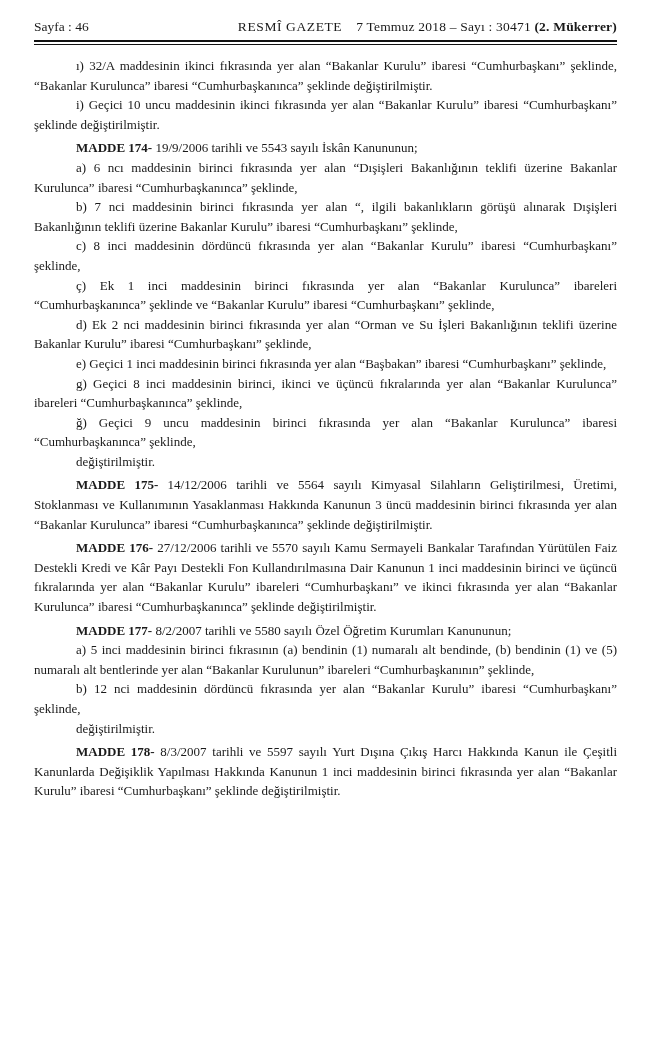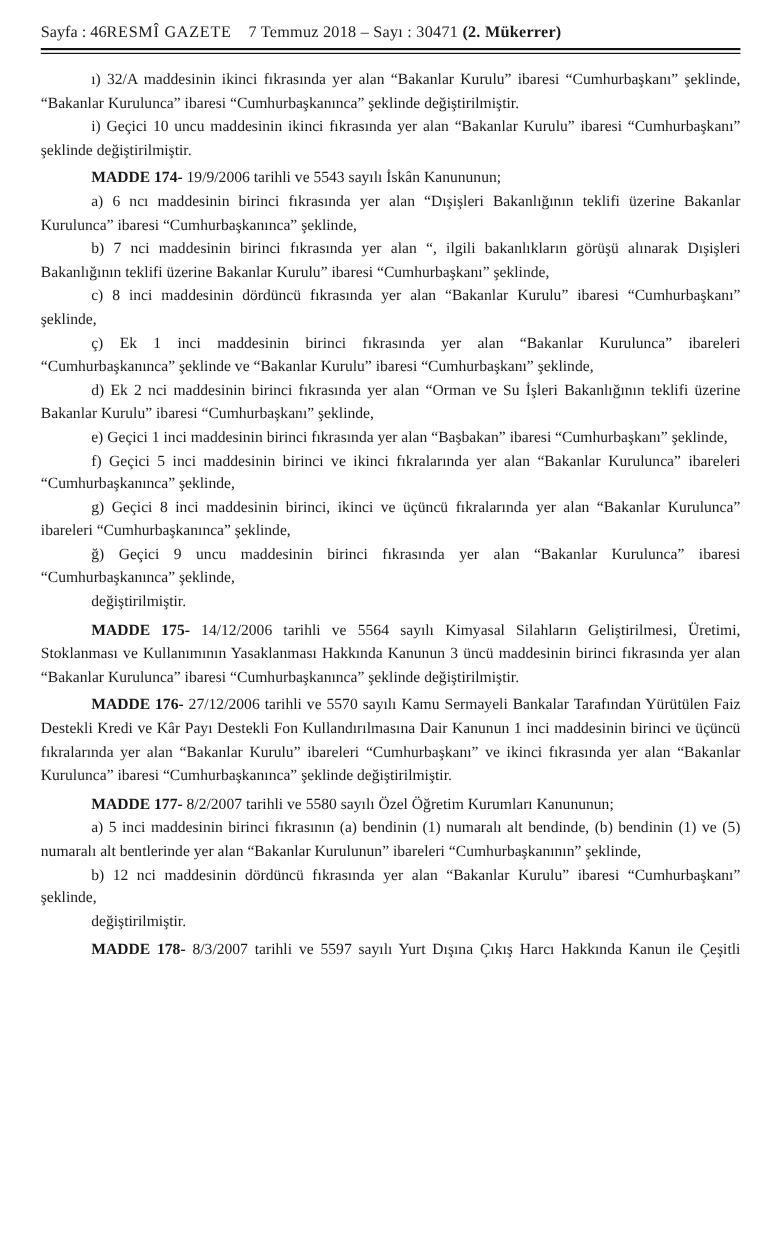--- a/index.html
+++ b/index.html
@@ -30,21 +30,21 @@
     align-items: baseline;
     font-size: 13.5px;
     line-height: 1.1;
     white-space: nowrap;
   }
   .masthead-left {
     flex: 0 0 auto;
   }
   .masthead-center {
     flex: 1 1 auto;
-    text-align: left;
+    text-align: right;
     letter-spacing: 0.2px;
   }
   .masthead-center .gazette-name {
     letter-spacing: 0.6px;
   }
   .masthead-center .issue-line {
     margin-left: 14px;
   }
   .masthead-center .mukerrer {
     font-weight: bold;
@@ -127,21 +127,20 @@
   <div class="body-col" id="body-column">
       <p class="para"><span>ı) 32/A maddesinin ikinci fıkrasında yer alan “Bakanlar Kurulu” ibaresi “Cumhurbaşkanı” şeklinde, “Bakanlar Kurulunca” ibaresi “Cumhurbaşkanınca” şeklinde değiştirilmiştir.</span></p>
       <p class="para"><span>i) Geçici 10 uncu maddesinin ikinci fıkrasında yer alan “Bakanlar Kurulu” ibaresi “Cumhurbaşkanı” şeklinde değiştirilmiştir.</span></p>
       <p class="para madde"><span class="madde-label">MADDE 174-</span><span> 19/9/2006 tarihli ve 5543 sayılı İskân Kanununun;</span></p>
       <p class="para"><span>a) 6 ncı maddesinin birinci fıkrasında yer alan “Dışişleri Bakanlığının teklifi üzerine Bakanlar Kurulunca” ibaresi “Cumhurbaşkanınca” şeklinde,</span></p>
       <p class="para"><span>b) 7 nci maddesinin birinci fıkrasında yer alan “, ilgili bakanlıkların görüşü alınarak Dışişleri Bakanlığının teklifi üzerine Bakanlar Kurulu” ibaresi “Cumhurbaşkanı” şeklinde,</span></p>
       <p class="para"><span>c) 8 inci maddesinin dördüncü fıkrasında yer alan “Bakanlar Kurulu” ibaresi “Cumhurbaşkanı” şeklinde,</span></p>
       <p class="para"><span>ç) Ek 1 inci maddesinin birinci fıkrasında yer alan “Bakanlar Kurulunca” ibareleri “Cumhurbaşkanınca” şeklinde ve “Bakanlar Kurulu” ibaresi “Cumhurbaşkanı” şeklinde,</span></p>
       <p class="para"><span>d) Ek 2 nci maddesinin birinci fıkrasında yer alan “Orman ve Su İşleri Bakanlığının teklifi üzerine Bakanlar Kurulu” ibaresi “Cumhurbaşkanı” şeklinde,</span></p>
       <p class="para"><span>e) Geçici 1 inci maddesinin birinci fıkrasında yer alan “Başbakan” ibaresi “Cumhurbaşkanı” şeklinde,</span></p>
-      <p class="para"><span>f) Geçici 5 inci maddesinin birinci ve ikinci fıkralarında yer alan “Bakanlar Kurulunca” ibareleri “Cumhurbaşkanınca” şeklinde,</span></p>
       <p class="para"><span>g) Geçici 8 inci maddesinin birinci, ikinci ve üçüncü fıkralarında yer alan “Bakanlar Kurulunca” ibareleri “Cumhurbaşkanınca” şeklinde,</span></p>
       <p class="para"><span>ğ) Geçici 9 uncu maddesinin birinci fıkrasında yer alan “Bakanlar Kurulunca” ibaresi “Cumhurbaşkanınca” şeklinde,</span></p>
       <p class="para closing"><span>değiştirilmiştir.</span></p>
       <p class="para madde"><span class="madde-label">MADDE 175-</span><span> 14/12/2006 tarihli ve 5564 sayılı Kimyasal Silahların Geliştirilmesi, Üretimi, Stoklanması ve Kullanımının Yasaklanması Hakkında Kanunun 3 üncü maddesinin birinci fıkrasında yer alan “Bakanlar Kurulunca” ibaresi “Cumhurbaşkanınca” şeklinde değiştirilmiştir.</span></p>
       <p class="para madde"><span class="madde-label">MADDE 176-</span><span> 27/12/2006 tarihli ve 5570 sayılı Kamu Sermayeli Bankalar Tarafından Yürütülen Faiz Destekli Kredi ve Kâr Payı Destekli Fon Kullandırılmasına Dair Kanunun 1 inci maddesinin birinci ve üçüncü fıkralarında yer alan “Bakanlar Kurulu” ibareleri “Cumhurbaşkanı” ve ikinci fıkrasında yer alan “Bakanlar Kurulunca” ibaresi “Cumhurbaşkanınca” şeklinde değiştirilmiştir.</span></p>
       <p class="para madde"><span class="madde-label">MADDE 177-</span><span> 8/2/2007 tarihli ve 5580 sayılı Özel Öğretim Kurumları Kanununun;</span></p>
       <p class="para"><span>a) 5 inci maddesinin birinci fıkrasının (a) bendinin (1) numaralı alt bendinde, (b) bendinin (1) ve (5) numaralı alt bentlerinde yer alan “Bakanlar Kurulunun” ibareleri “Cumhurbaşkanının” şeklinde,</span></p>
       <p class="para"><span>b) 12 nci maddesinin dördüncü fıkrasında yer alan “Bakanlar Kurulu” ibaresi “Cumhurbaşkanı” şeklinde,</span></p>
       <p class="para closing"><span>değiştirilmiştir.</span></p>
       <p class="para madde"><span class="madde-label">MADDE 178-</span><span> 8/3/2007 tarihli ve 5597 sayılı Yurt Dışına Çıkış Harcı Hakkında Kanun ile Çeşitli Kanunlarda Değişiklik Yapılması Hakkında Kanunun 1 inci maddesinin birinci fıkrasında yer alan “Bakanlar Kurulu” ibaresi “Cumhurbaşkanı” şeklinde değiştirilmiştir.</span></p>

